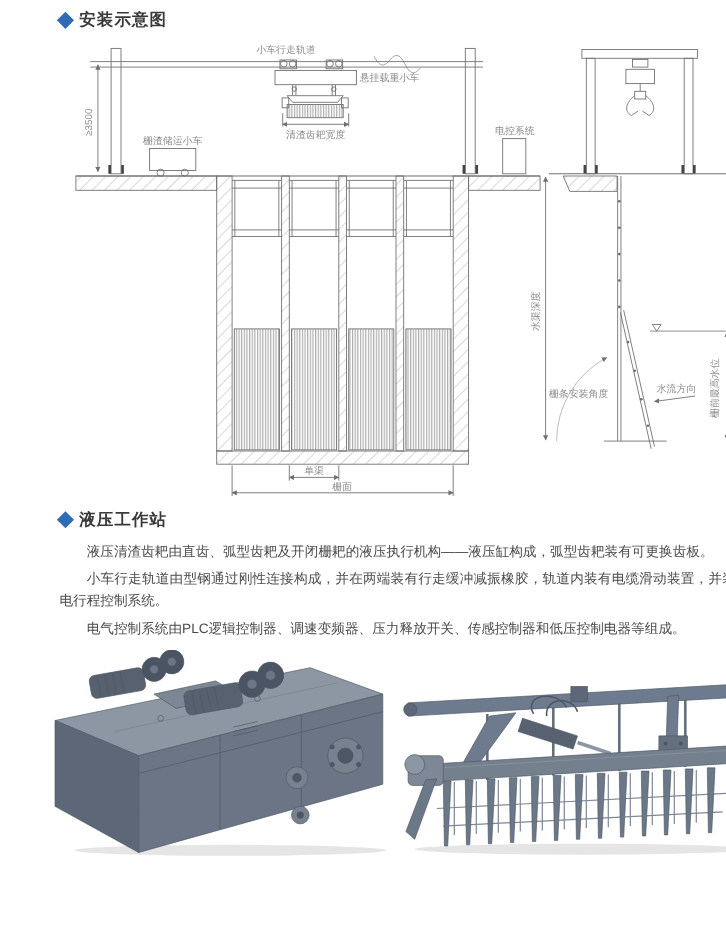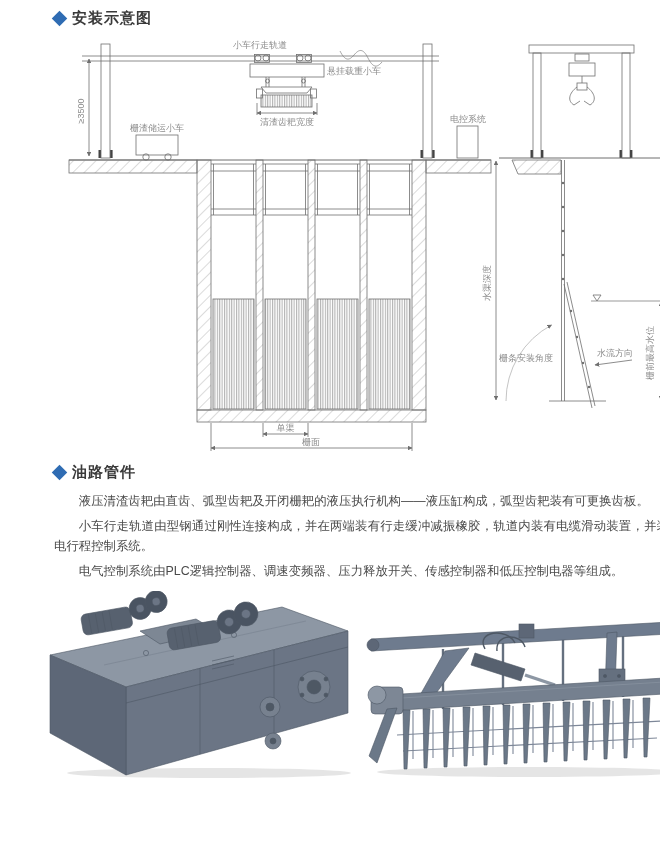--- a/index.html
+++ b/index.html
@@ -246,21 +246,21 @@
         <text class="dlabel" x="609" y="322" text-anchor="middle" transform="rotate(-90 609 322)">栅前最高水位</text>
         <text class="dlabel" x="241.5" y="400" text-anchor="middle">单渠</text>
         <text class="dlabel" x="267" y="414" text-anchor="middle">栅面</text>
       </g>
     </g>
   </svg>
   </div>
 
   <div class="section-header" style="padding-top:10px;">
     <span class="diamond"></span>
-    <span class="section-title">油路管件</span>
+    <span class="section-title">液压工作站</span>
   </div>
 
   <div class="notes">
     <p>液压清渣齿耙由直齿、弧型齿耙及开闭栅耙的液压执行机构——液压缸构成，弧型齿耙装有可更换齿板。</p>
     <p>小车行走轨道由型钢通过刚性连接构成，并在两端装有行走缓冲减振橡胶，轨道内装有电缆滑动装置，并装有光电行程控制系统。</p>
     <p>电气控制系统由PLC逻辑控制器、调速变频器、压力释放开关、传感控制器和低压控制电器等组成。</p>
   </div>
 
   <div class="photos">
 

